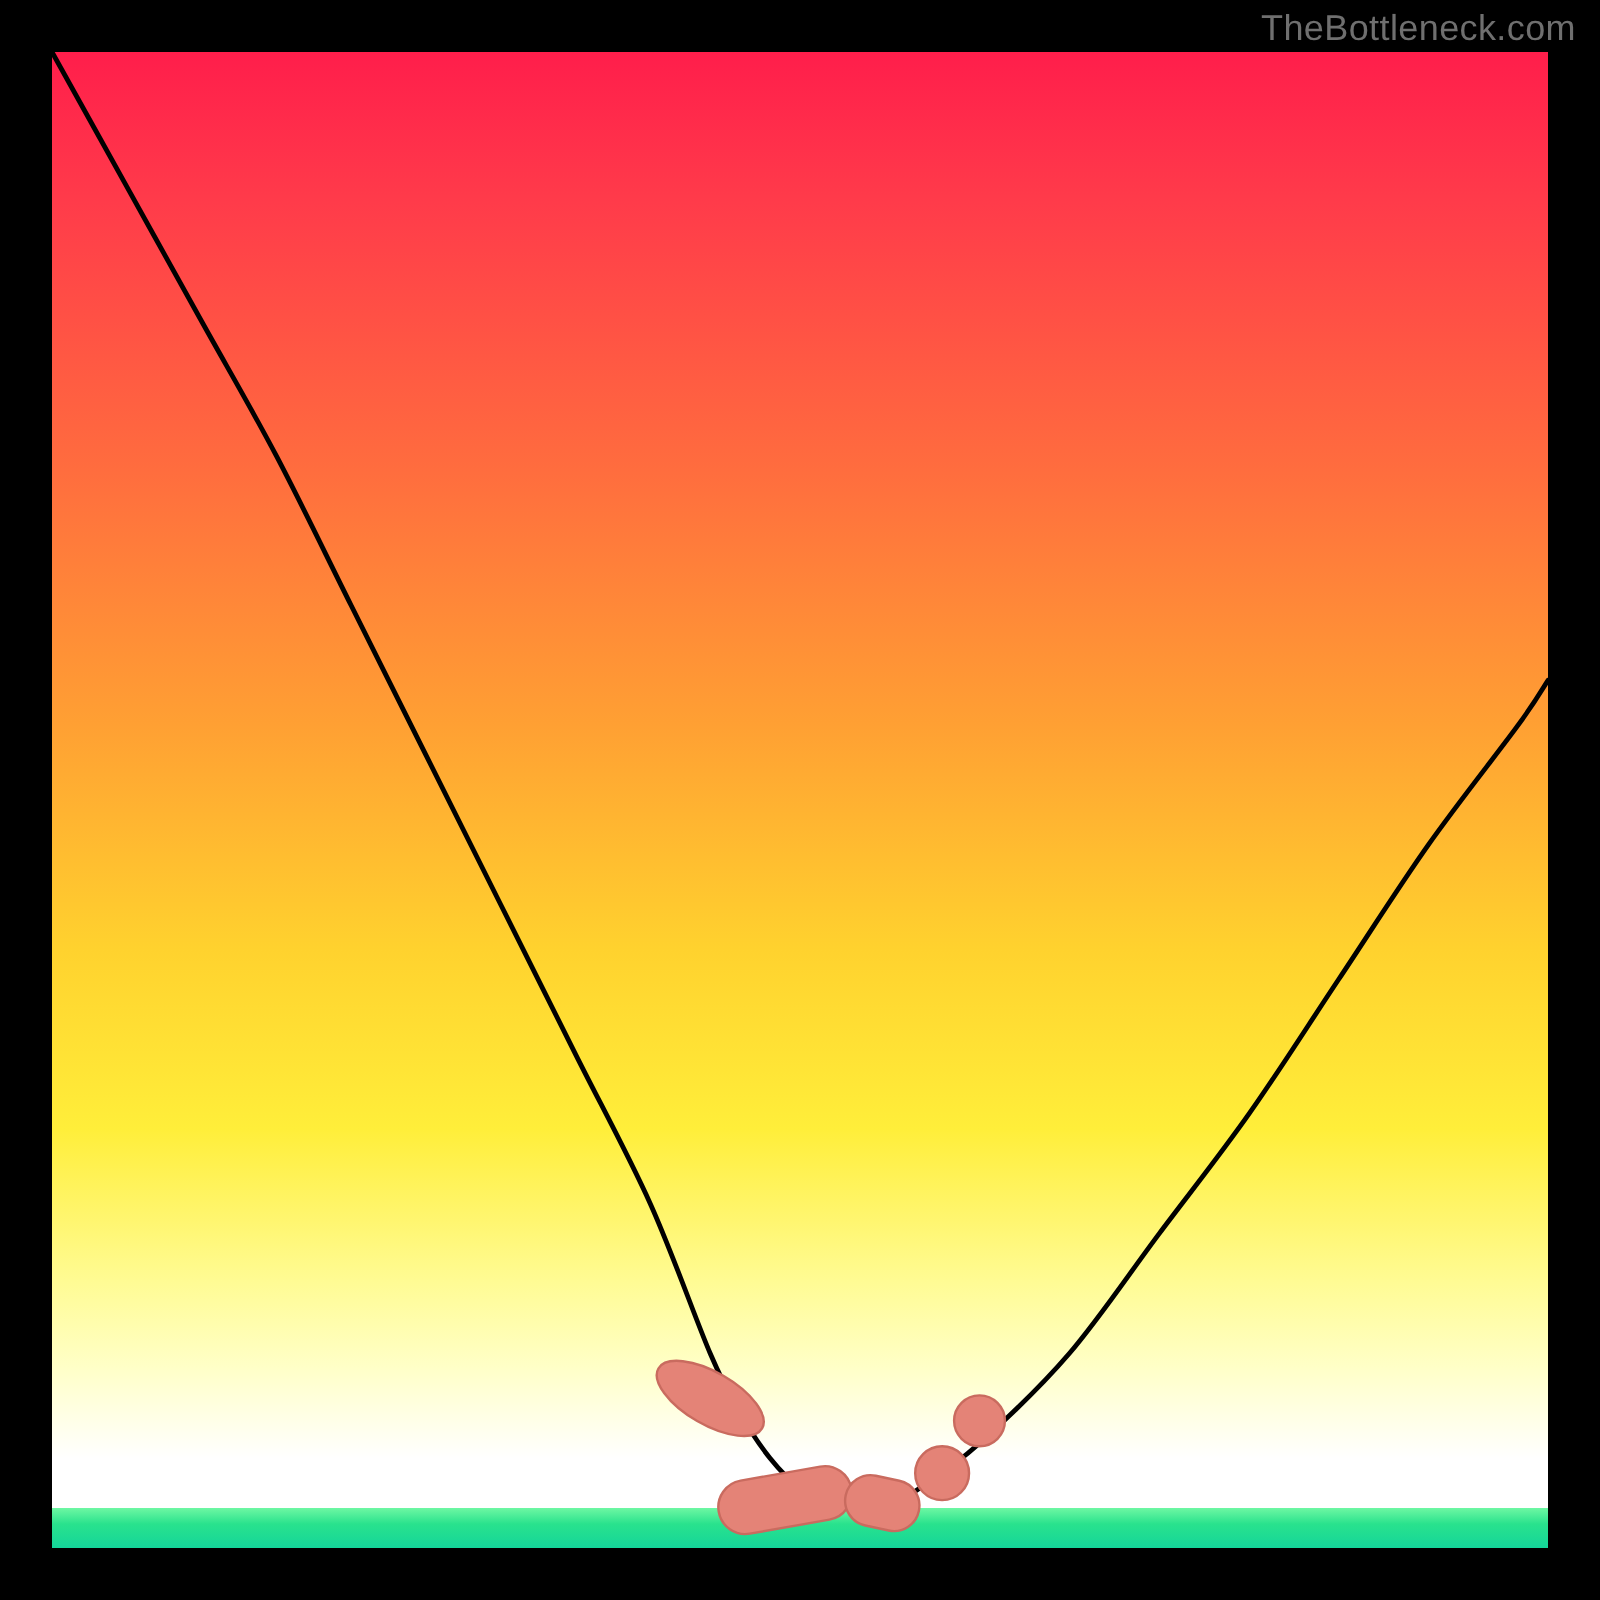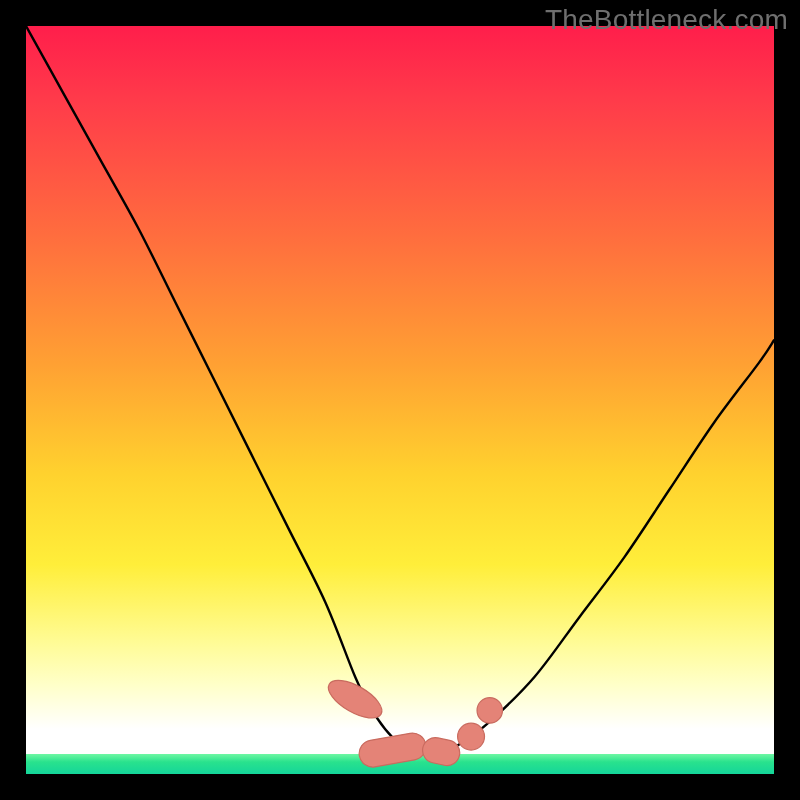--- a/index.html
+++ b/index.html
@@ -67,21 +67,21 @@
     left: 0;
     top: 0;
     width: 100%;
     height: 100%;
   }
   .watermark {
     position: absolute;
     top: 4px;
     right: 12px;
     color: #6f6f6f;
-    font-size: 28px;
+    font-size: 18px;
     font-weight: 400;
     letter-spacing: 0.2px;
     user-select: none;
   }
   
   .sausage {
     fill: #e48377;
     stroke: #c96b5f;
     stroke-width: 1.2;
   }

